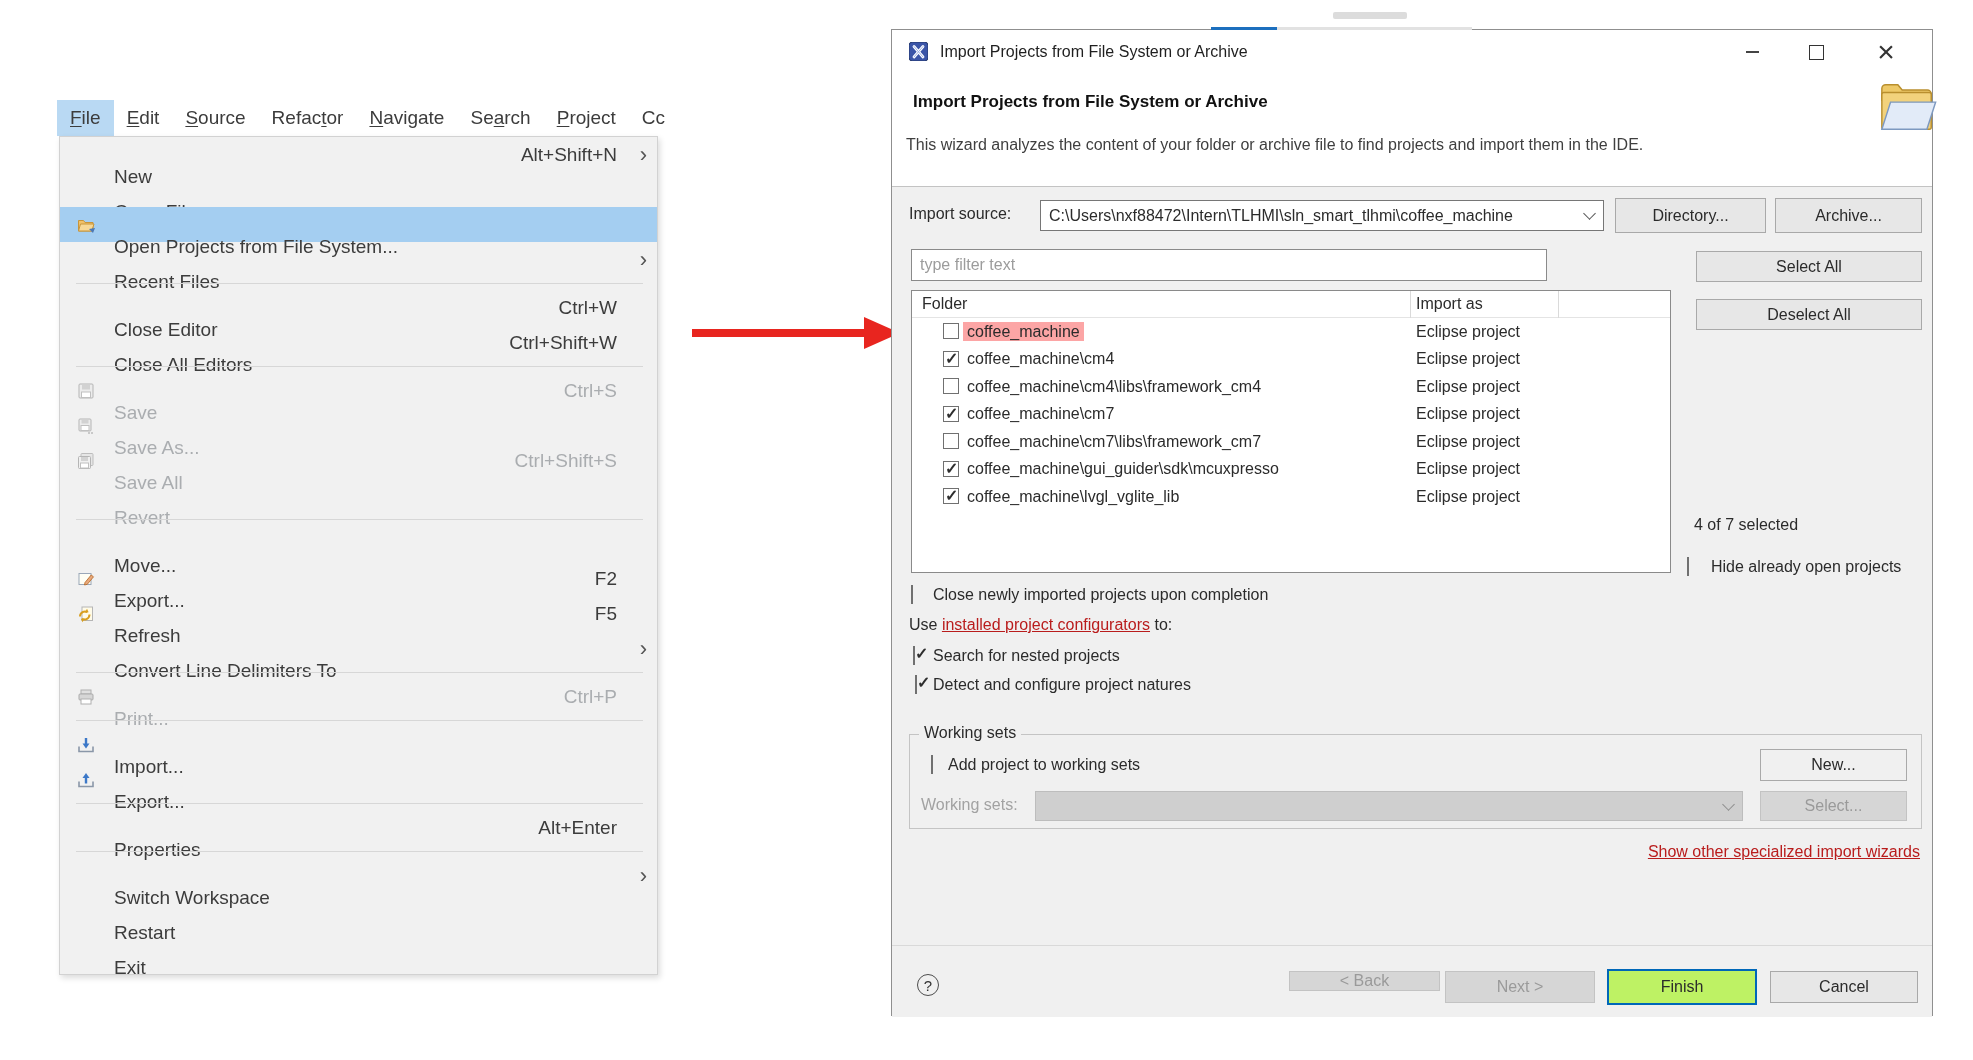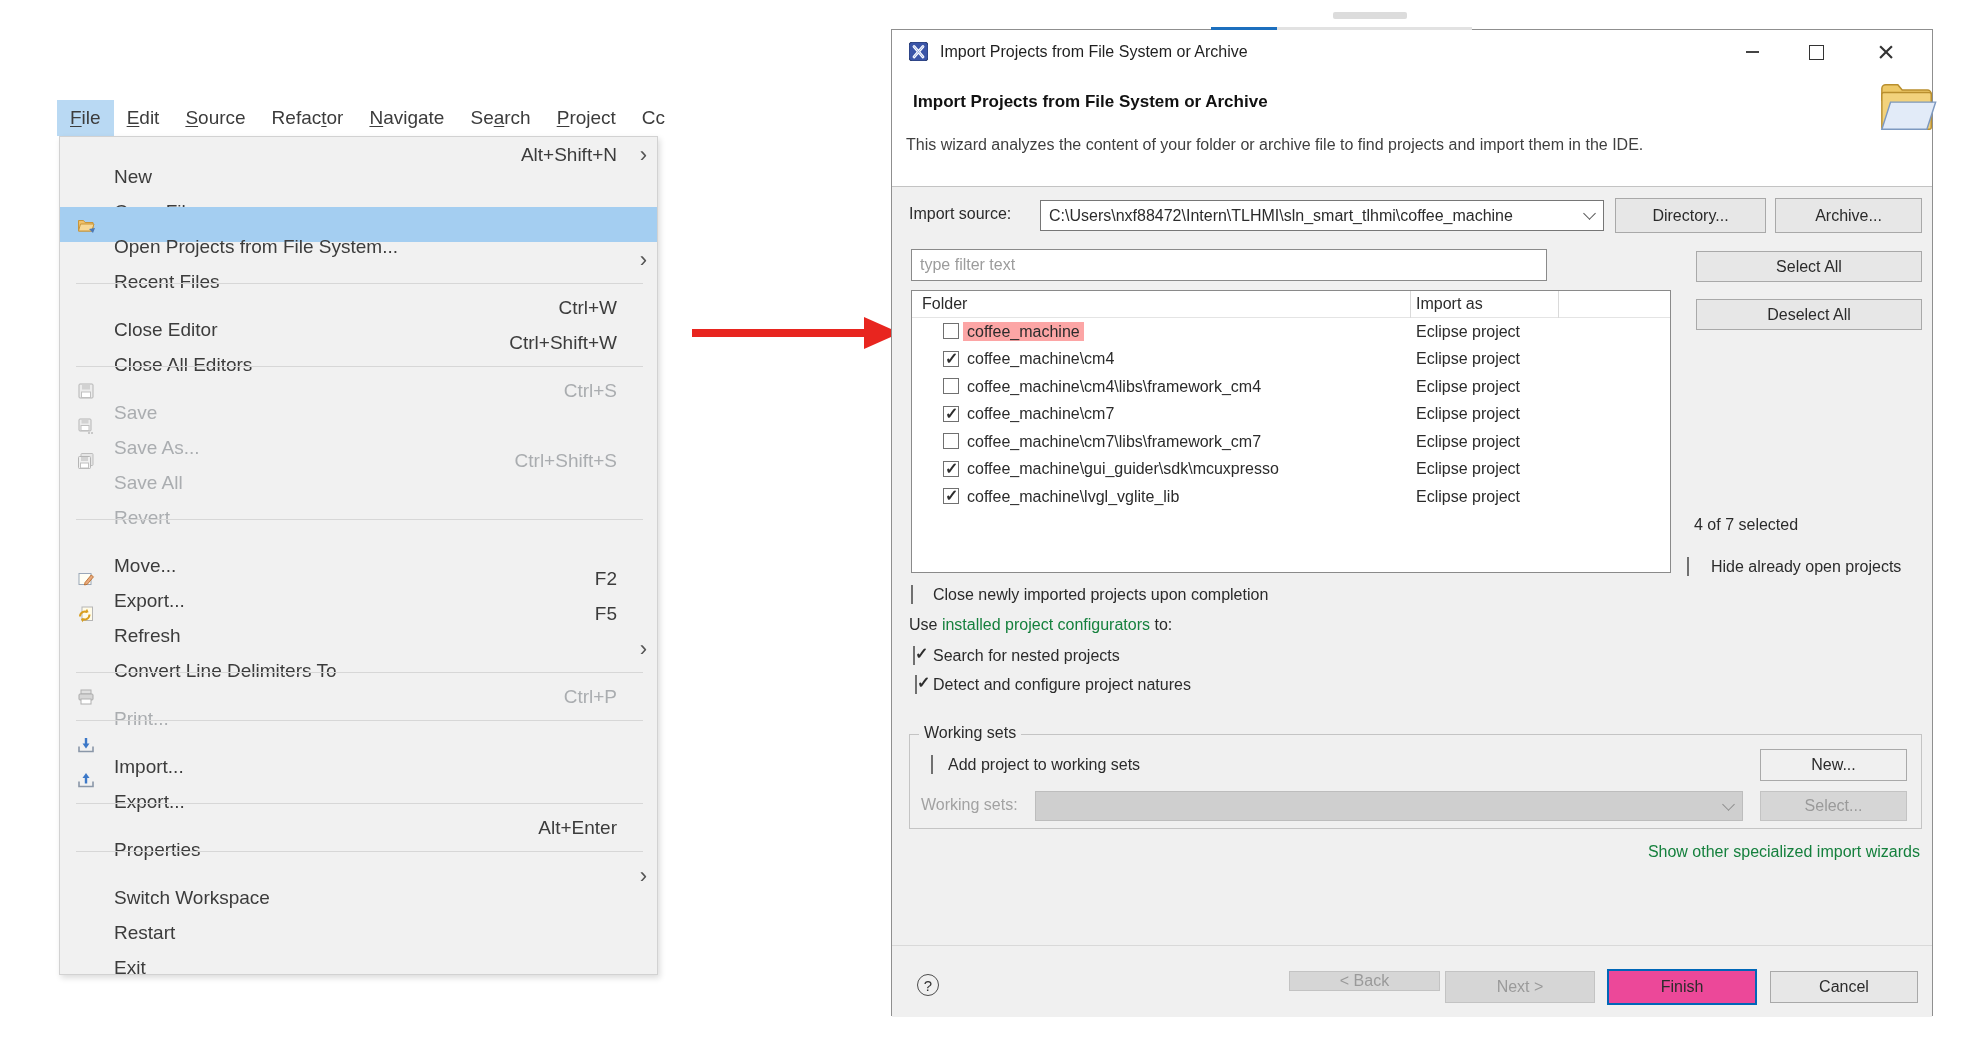--- a/index.html
+++ b/index.html
@@ -58,21 +58,21 @@
 
   .combo{position:absolute;background:#fff;border:1px solid #767676;display:flex;align-items:center;padding:0 30px 0 8px;white-space:nowrap;overflow:hidden;font-size:16px;}
   .combo .chev{position:absolute;right:9px;top:12px;}
   .chev{width:9px;height:9px;border-right:1.8px solid #555;border-bottom:1.8px solid #555;transform:rotate(45deg);margin-top:-4px;}
   .combo.disabled{background:#cfcfcf;border-color:#bdbdbd;}
   .combo.disabled .chev{border-color:#8f8f8f;}
 
   .btn{position:absolute;background:#e7e7e7;border:1px solid #a9a9a9;display:flex;align-items:center;justify-content:center;
        font-size:16px;color:#2b2b2b;white-space:nowrap;}
   .btn.disabled{background:#d6d6d6;border-color:#c3c3c3;color:#9a9a9a;}
-  .btn.default{border:2px solid #0067b8;background:#ec4899;}
+  .btn.default{border:2px solid #0067b8;background:#bef264;}
 
   .input{position:absolute;background:#fff;border:1px solid #8a8a8a;font-family:"Liberation Sans",sans-serif;
          font-size:16px;padding:0 8px;color:#222;}
   .input::placeholder{color:#9c9c9c;}
 
   .table{position:absolute;left:19px;top:260px;width:760px;height:283px;background:#fff;border:1px solid #8a8a8a;overflow:hidden;}
   .thead{position:relative;height:27px;border-bottom:1px solid #e4e4e4;}
   .th-folder{position:absolute;left:10px;top:4px;color:#2b2b2b;}
   .th-importas{position:absolute;left:504px;top:4px;color:#2b2b2b;text-align:right;}
   .th-div1{position:absolute;left:498px;top:0;width:1px;height:27px;background:#dadada;}
@@ -82,21 +82,21 @@
   .tfolder{position:absolute;left:55px;white-space:nowrap;}
   .fl.hl{background:#fca5a5;padding:1px 4px;margin-left:-4px;}
   .tias{position:absolute;left:504px;white-space:nowrap;}
 
   .cb{width:16px;height:16px;background:#fff;border:1px solid #707070;position:relative;flex:0 0 16px;}
   .cb.checked::after{content:"✓";position:absolute;left:1px;top:-3px;font-size:16px;font-weight:bold;color:#2e2e2e;}
 
   .group{position:absolute;left:17px;top:704px;width:1013px;height:95px;border:1px solid #c4c4c4;}
   .group-label{position:absolute;left:27px;top:694px;background:#f0f0f0;padding:0 5px;color:#2b2b2b;}
 
-  .link{color:#15803d;cursor:pointer;white-space:nowrap;}
+  .link{color:#b91c1c;text-decoration:underline;cursor:pointer;white-space:nowrap;}
   .footer-sep{position:absolute;left:0;top:915px;width:100%;height:1px;background:#d9d9d9;}
   .help{position:absolute;left:25px;top:944px;width:22px;height:22px;border:1.5px solid #4d4d4d;border-radius:50%;
         display:flex;align-items:center;justify-content:center;color:#333;font-size:15px;}
   .help::after{content:"?";}
 </style>
 </head>
 <body>
 
 <div class="stage">
 

